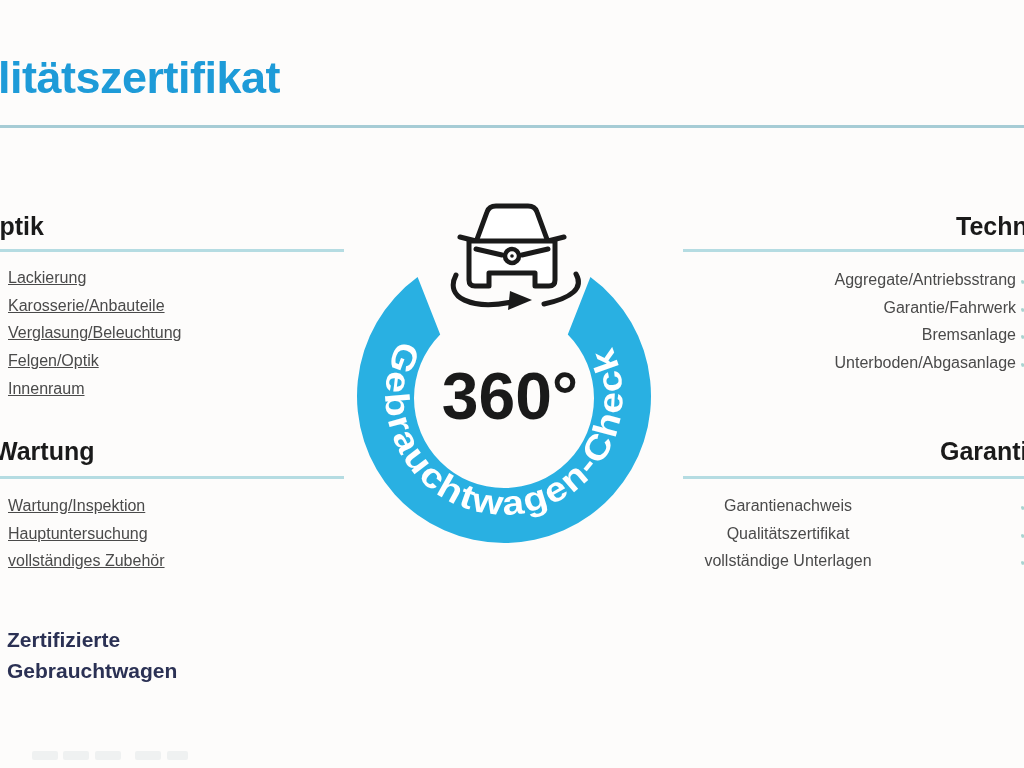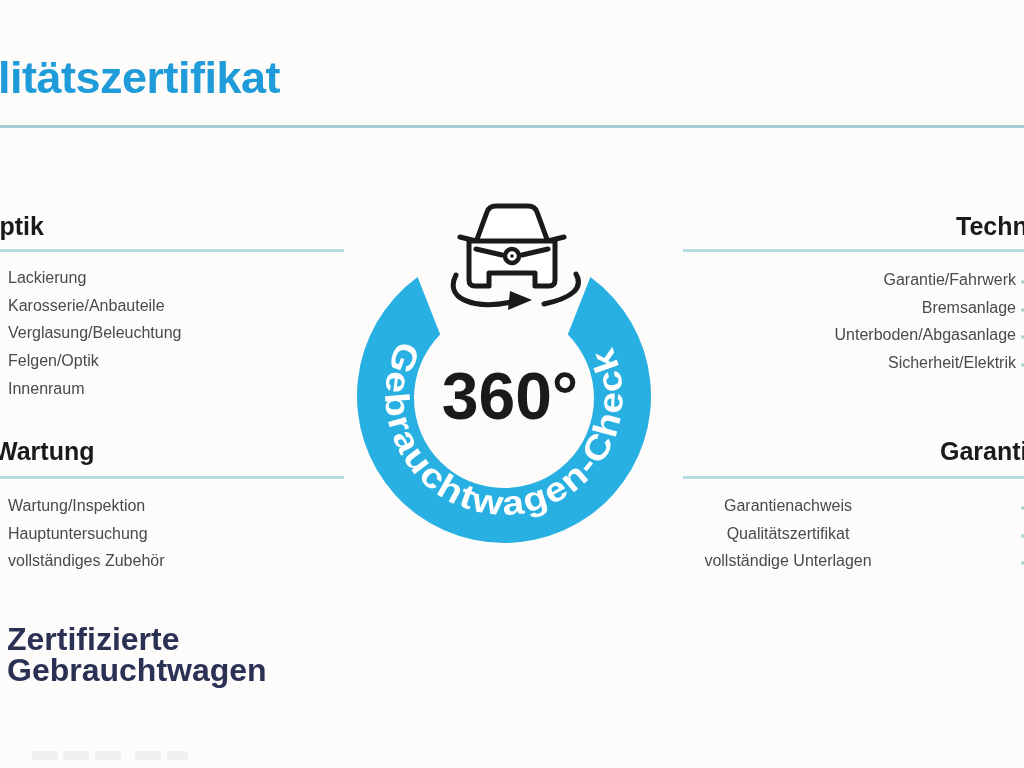--- a/index.html
+++ b/index.html
@@ -39,39 +39,39 @@
   .cl-right-top{left:560px;top:266px;width:456px;text-align:right;}
   .cl-right-bottom{left:560px;top:492px;width:456px;text-align:center;}
   .item{
     position:relative;line-height:27.7px;height:27.7px;
     font-size:16px;color:#4a4a4a;white-space:nowrap;
   }
   .check{
     position:absolute;top:0;font-size:15px;color:#a9d4d1;font-weight:bold;
   }
   .item.left .check{left:-12px;}
-  .item.left .label{margin-left:8px;}
+  .item.left .label{margin-left:8px;text-decoration:underline;}
   .item.right .check{left:459px;}
   
   .badge{position:absolute;left:352px;top:192px;width:310px;height:400px;}
   .ring-path{fill:#29b0e2;}
   .ring-text{
     font-family:"Liberation Sans", sans-serif;
     font-size:34px;font-weight:bold;fill:#ffffff;letter-spacing:1.5px;
   }
   .degree-text{
     font-family:"Liberation Sans", sans-serif;
     font-size:66px;font-weight:bold;fill:#1a1a1a;text-anchor:middle;
   }
   .car-stroke{fill:none;stroke:#1a1a1a;stroke-width:5;stroke-linecap:round;stroke-linejoin:round;}
   .car-fill{fill:#ffffff;stroke:#1a1a1a;stroke-width:5;stroke-linejoin:round;}
   
   .brand{
     position:absolute;left:7px;top:624px;margin:0;
-    font-size:32px;font-weight:bold;line-height:31px;color:#2b3154;
+    font-size:21px;font-weight:bold;line-height:31px;color:#2b3154;
   }
   
   .frag{position:absolute;top:751px;height:9px;background:#eff1f1;border-radius:2px;}
   .f1{left:32px;width:26px;}
   .f2{left:63px;width:26px;}
   .f3{left:95px;width:26px;}
   .f4{left:135px;width:26px;}
   .f5{left:167px;width:21px;}
 </style>
 </head>
@@ -86,24 +86,24 @@
   <li class="item left"><span class="check">✓</span><span class="label">Lackierung</span></li>
   <li class="item left"><span class="check">✓</span><span class="label">Karosserie/Anbauteile</span></li>
   <li class="item left"><span class="check">✓</span><span class="label">Verglasung/Beleuchtung</span></li>
   <li class="item left"><span class="check">✓</span><span class="label">Felgen/Optik</span></li>
   <li class="item left"><span class="check">✓</span><span class="label">Innenraum</span></li>
 </ul>
 
 <h2 class="sec-heading h-technik">Technik</h2>
 <div class="sec-rule r-technik"></div>
 <ul class="checklist cl-right-top">
+  <li class="item right"><span class="label">Aggregate/Antriebsstrang</span><span class="check">✓</span></li>
   <li class="item right"><span class="label">Garantie/Fahrwerk</span><span class="check">✓</span></li>
   <li class="item right"><span class="label">Bremsanlage</span><span class="check">✓</span></li>
   <li class="item right"><span class="label">Unterboden/Abgasanlage</span><span class="check">✓</span></li>
-  <li class="item right"><span class="label">Sicherheit/Elektrik</span><span class="check">✓</span></li>
 </ul>
 
 <h2 class="sec-heading h-wartung">Wartung</h2>
 <div class="sec-rule r-wartung"></div>
 <ul class="checklist cl-left-bottom">
   <li class="item left"><span class="check">✓</span><span class="label">Wartung/Inspektion</span></li>
   <li class="item left"><span class="check">✓</span><span class="label">Hauptuntersuchung</span></li>
   <li class="item left"><span class="check">✓</span><span class="label">vollständiges Zubehör</span></li>
 </ul>
 

